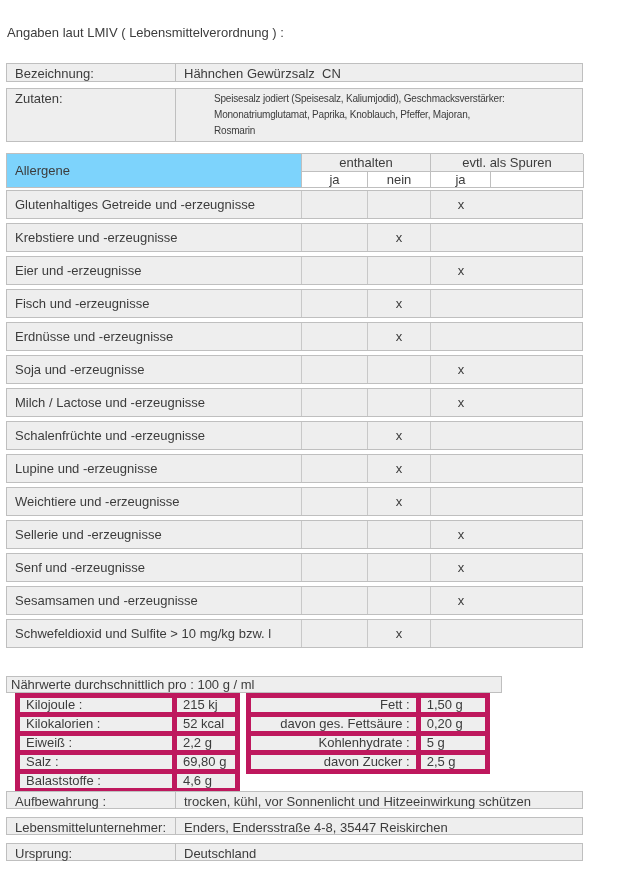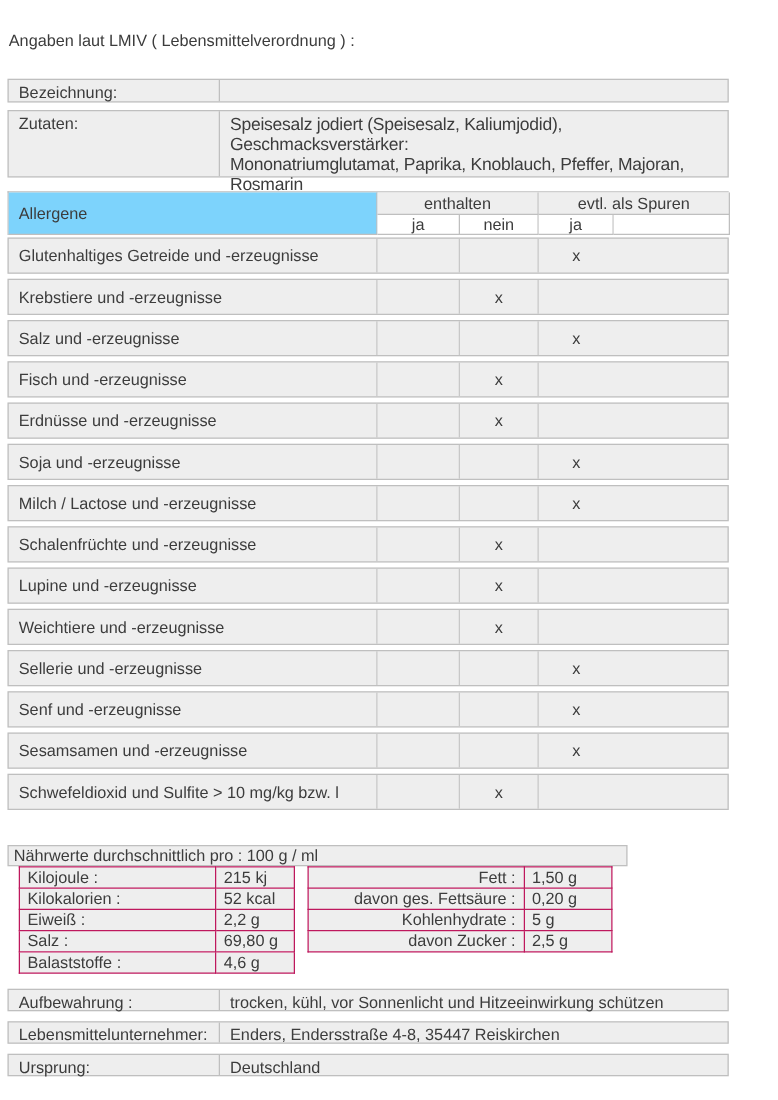--- a/index.html
+++ b/index.html
@@ -13,21 +13,21 @@
 
   
   .kv { position:absolute; left:6px; width:577px; display:flex;
         background:#eeeeee; border:1px solid #bfbfbf; }
   .kv .kv-label { width:169px; border-right:1px solid #bfbfbf;
         padding:2px 8px 1px 8px; line-height:15px; }
   .kv .kv-value { flex:1; padding:2px 8px 1px 8px; line-height:16px;
         white-space:pre-wrap; }
   .kv1 { top:63px; height:19px; }
   .kv2 { top:88px; height:54px; }
-  .kv2 .kv-value { font-size:14px; letter-spacing:-0.2px; }
+  .kv2 .kv-value { font-size:10px; letter-spacing:-0.2px;margin-left:30px; }
   .kv-auf { top:791px; height:18px; }
   .kv-leb { top:817px; height:18px; }
   .kv-urs { top:843px; height:18px; }
 
   
   .allergen { position:absolute; top:153px; left:6px; width:577px; }
   .ahead { display:grid; grid-template-columns:295px 66px 63px 60px 93px;
            grid-template-rows:18px 16px; border-top:1px solid #bfbfbf;
            border-left:1px solid #bfbfbf; margin-bottom:2px; }
   .ahead > div { border-right:1px solid #bfbfbf; border-bottom:1px solid #bfbfbf;
@@ -47,36 +47,37 @@
   .arow > div { display:flex; align-items:center; justify-content:center; }
   .arow .a-lbl { justify-content:flex-start; padding-left:8px;
           border-right:1px solid #c8c8c8; }
   .arow .a-ja, .arow .a-nein { border-right:1px solid #c8c8c8; }
 
   
   .nut-header { position:absolute; top:676px; left:6px; width:496px; height:17px;
           background:#eeeeee; border:1px solid #bfbfbf; padding:1px 8px 0 4px;
           line-height:14px; }
   table.nut { position:absolute; border-collapse:collapse; table-layout:fixed; }
-  table.nut td { border:1px solid #be185d; background:#eeeeee; height:17px;
+  table.nut td { border:5px solid #be185d; background:#eeeeee; height:17px;
           line-height:14px; padding:0 6px; overflow:hidden; white-space:nowrap; }
   .nut-left  { top:693px; left:15px;  width:220px; }
   .nut-left  td.l { width:157px; } .nut-left  td.v { width:63px; }
   .nut-right { top:693px; left:246px; width:244px; }
   .nut-right td.l { width:164px;text-align:right; } .nut-right td.v { width:67px; }
 </style>
 </head>
 <body>
 
 <div class="page">
 
   <div class="title">Angaben laut LMIV ( Lebensmittelverordnung ) :</div>
 
   <div class="kv kv1">
     <div class="kv-label">Bezeichnung:</div>
+    <div class="kv-value">Hähnchen Gewürzsalz  CN</div>
   </div>
 
   <div class="kv kv2">
     <div class="kv-label">Zutaten:</div>
     <div class="kv-value">Speisesalz jodiert (Speisesalz, Kaliumjodid), Geschmacksverstärker:
 Mononatriumglutamat, Paprika, Knoblauch, Pfeffer, Majoran,
 Rosmarin</div>
   </div>
 
   <div class="allergen">
@@ -98,21 +99,21 @@
       <div class="a-fill"></div>
     </div>
     <div class="arow">
       <div class="a-lbl">Krebstiere und -erzeugnisse</div>
       <div class="a-ja"></div>
       <div class="a-nein">x</div>
       <div class="a-spur"></div>
       <div class="a-fill"></div>
     </div>
     <div class="arow">
-      <div class="a-lbl">Salz und -erzeugnisse</div>
+      <div class="a-lbl">Eier und -erzeugnisse</div>
       <div class="a-ja"></div>
       <div class="a-nein"></div>
       <div class="a-spur">x</div>
       <div class="a-fill"></div>
     </div>
     <div class="arow">
       <div class="a-lbl">Fisch und -erzeugnisse</div>
       <div class="a-ja"></div>
       <div class="a-nein">x</div>
       <div class="a-spur"></div>

